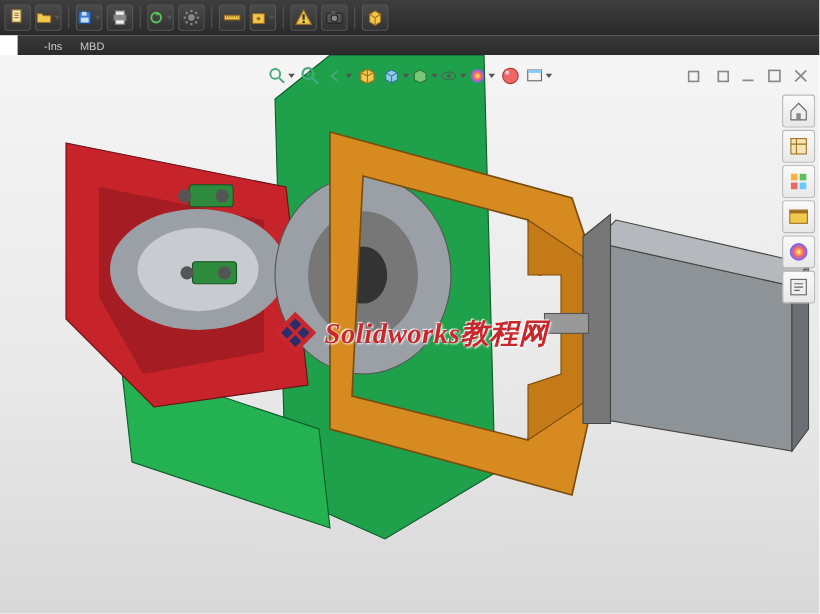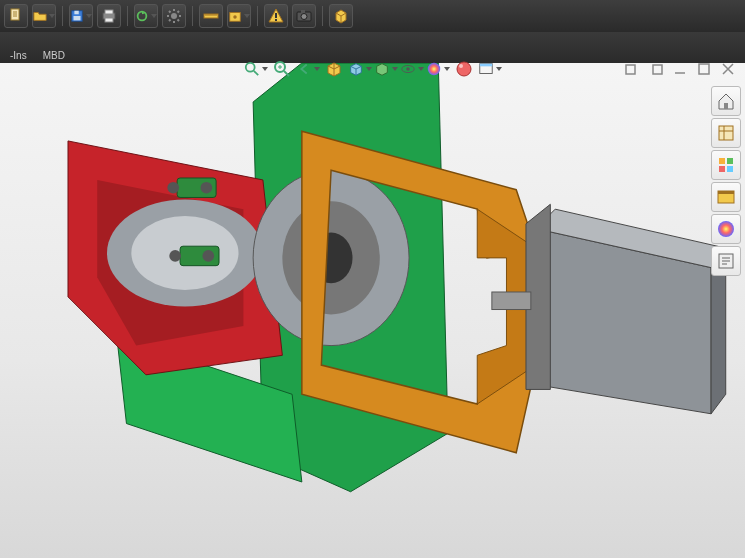--- a/index.html
+++ b/index.html
@@ -6,21 +6,21 @@
   html, body { width: 745px; height: 558px; overflow: hidden; font-family: "Segoe UI", Tahoma, sans-serif; font-size: 11px; background: #fff; }
   .app { width: 745px; height: 558px; position: relative; display: flex; flex-direction: column; }
 
   
   .top-bar { height: 32px; background: linear-gradient(#3e3e3e,#2a2a2a); display: flex; align-items: center; padding: 0 4px; gap: 4px; }
   .tb-btn { width: 24px; height: 24px; border: 1px solid #555; border-radius: 3px; background: linear-gradient(#4a4a4a,#333); display: flex; align-items: center; justify-content: center; cursor: pointer; }
   .tb-btn svg { width: 16px; height: 16px; }
   .tb-sep { width: 1px; height: 20px; background: #555; margin: 0 2px; }
 
   
-  .tabs { height: 31px; background: linear-gradient(#3a3a3a,#2a2a2a); display: flex; align-items: flex-end; padding-left: 2px; }
+  .tabs { height: 18px; background: linear-gradient(#3a3a3a,#2a2a2a); display: flex; align-items: flex-end; padding-left: 16px; margin-left: 16px; }
   .tab { padding: 2px 8px; color: #ccc; font-size: 10px; border-top-left-radius: 3px; border-top-right-radius: 3px; cursor: pointer; }
 
   
   .hud-bar { position: absolute; top: 56px; left: 0; right: 0; height: 26px; display: flex; align-items: center; justify-content: center; padding: 0 8px; }
   .hud-center { display: flex; align-items: center; gap: 2px; }
   .hud-btn { width: 24px; height: 24px; display: flex; align-items: center; justify-content: center; cursor: pointer; border-radius: 3px; }
   .hud-btn svg { width: 18px; height: 18px; }
   .hud-drop::after { content: ""; display: inline-block; margin-left: 2px; border-left: 3px solid transparent; border-right: 3px solid transparent; border-top: 4px solid #555; vertical-align: middle; }
   .hud-right { position: absolute; right: 8px; top: 0; height: 26px; display: flex; align-items: center; gap: 6px; }
   .win-btn { width: 18px; height: 18px; display: flex; align-items: center; justify-content: center; cursor: pointer; }
@@ -163,20 +163,28 @@
       <polygon points="540,170 720,210 720,360 540,330" fill="#8e9398" stroke="#444"></polygon>
       <polygon points="540,170 560,150 735,190 720,210" fill="#b5b9bd" stroke="#444"></polygon>
       <polygon points="720,210 735,190 735,340 720,360" fill="#6c7075" stroke="#444"></polygon>
 
       <polygon points="530,165 555,145 555,335 530,335" fill="#777" stroke="#444"></polygon>
 
       <rect x="495" y="235" width="40" height="18" fill="#999" stroke="#555"></rect>
     </svg>
 
     <div class="watermark">
+      <div class="wm-logo">
+        <svg width="42" height="42" viewBox="0 0 42 42">
+          <polygon points="21,2 40,21 21,40 2,21" fill="#c8282d"></polygon>
+          <polygon points="21,8 34,21 21,34 8,21" fill="#2a2f6b"></polygon>
+          <path d="M14 14 L28 28 M28 14 L14 28" stroke="#c8282d" stroke-width="3"></path>
+        </svg>
+        <span class="wm-title">Solidworks教程网</span>
+      </div>
     </div>
   </div>
 
   <div class="hud-bar">
     <div class="hud-center">
       <div class="hud-btn hud-drop">
           <svg viewBox="0 0 18 18">
             <circle cx="7" cy="7" r="5" fill="none" stroke="#4a7" stroke-width="2"></circle>
             <path d="M11 11l5 5" stroke="#4a7" stroke-width="2"></path>
           </svg>

